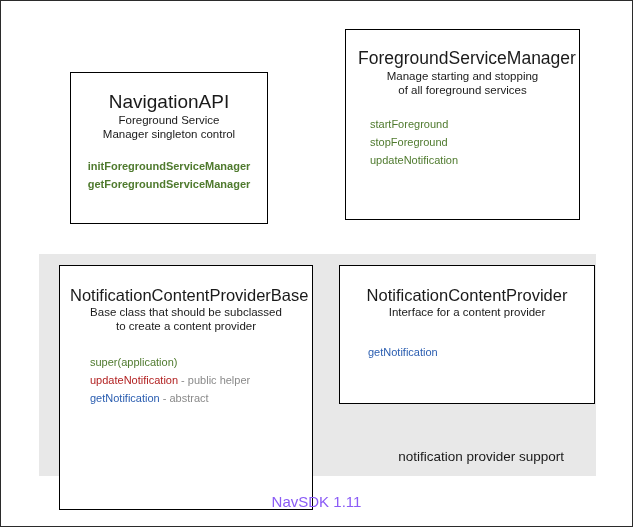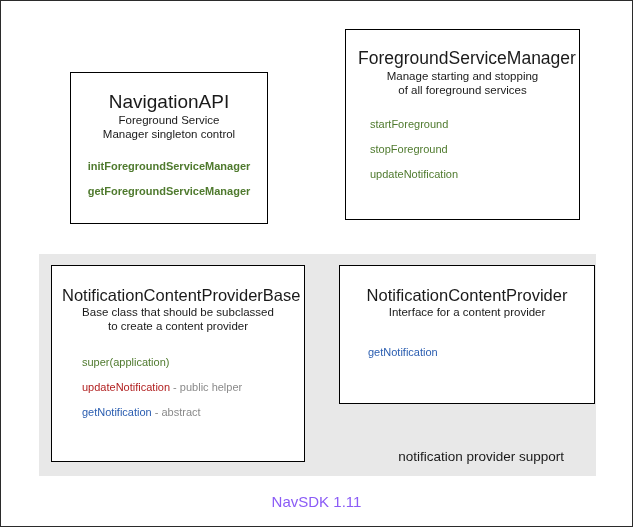--- a/index.html
+++ b/index.html
@@ -56,21 +56,21 @@
   }
   .member-list {
     margin-top: 14px;
   }
   .member {
     font-size: 11px;
     line-height: 14px;
     white-space: nowrap;
   }
   .member + .member {
-    margin-top: 11px;
+    margin-top: 4px;
   }
   .member .suffix {
     color: #8a8a8a;
   }
 
   
   .t-20 { font-size: 19px; }
   .t-18 { font-size: 17.5px; }
   .t-17 { font-size: 16.5px; }
 
@@ -86,21 +86,21 @@
   }
   #box-navigation-api .member-list { margin-top: 18px; text-align: center; font-weight: bold; }
 
   #box-foreground-service-manager {
     left: 344px; top: 28px; width: 235px; height: 191px;
     padding: 18px 12px 0 12px;
   }
   #box-foreground-service-manager .member-list { margin-top: 20px; text-align: left; padding-left: 12px; }
 
   #box-notification-content-provider-base {
-    left: 50px; top: 264px; width: 254px; height: 197px;
+    left: 58px; top: 264px; width: 254px; height: 245px;
     padding: 20px 10px 0 10px;
   }
   #box-notification-content-provider-base .member-list { margin-top: 22px; text-align: left; padding-left: 20px; }
 
   #box-notification-content-provider {
     left: 338px; top: 264px; width: 256px; height: 139px;
     padding: 20px 10px 0 10px;
   }
   #box-notification-content-provider .member-list { margin-top: 26px; text-align: left; padding-left: 18px; }
 

